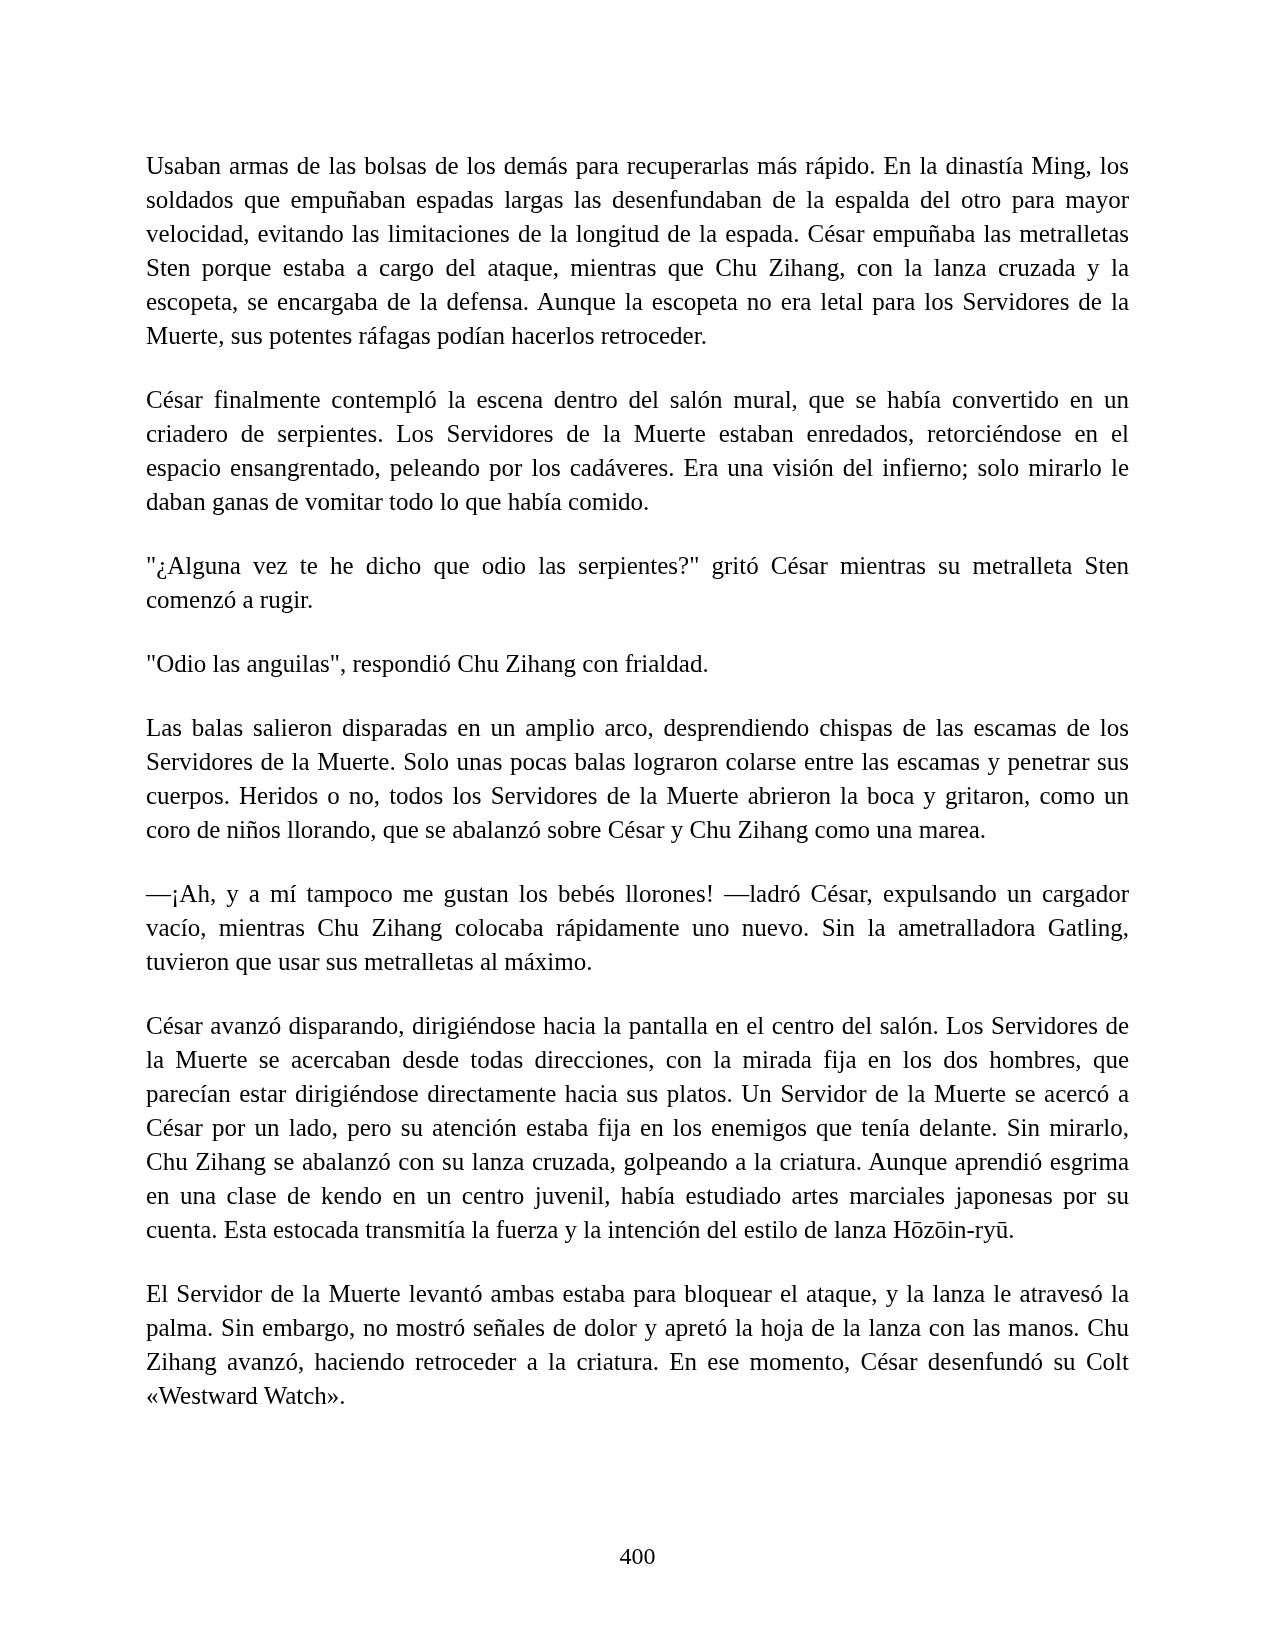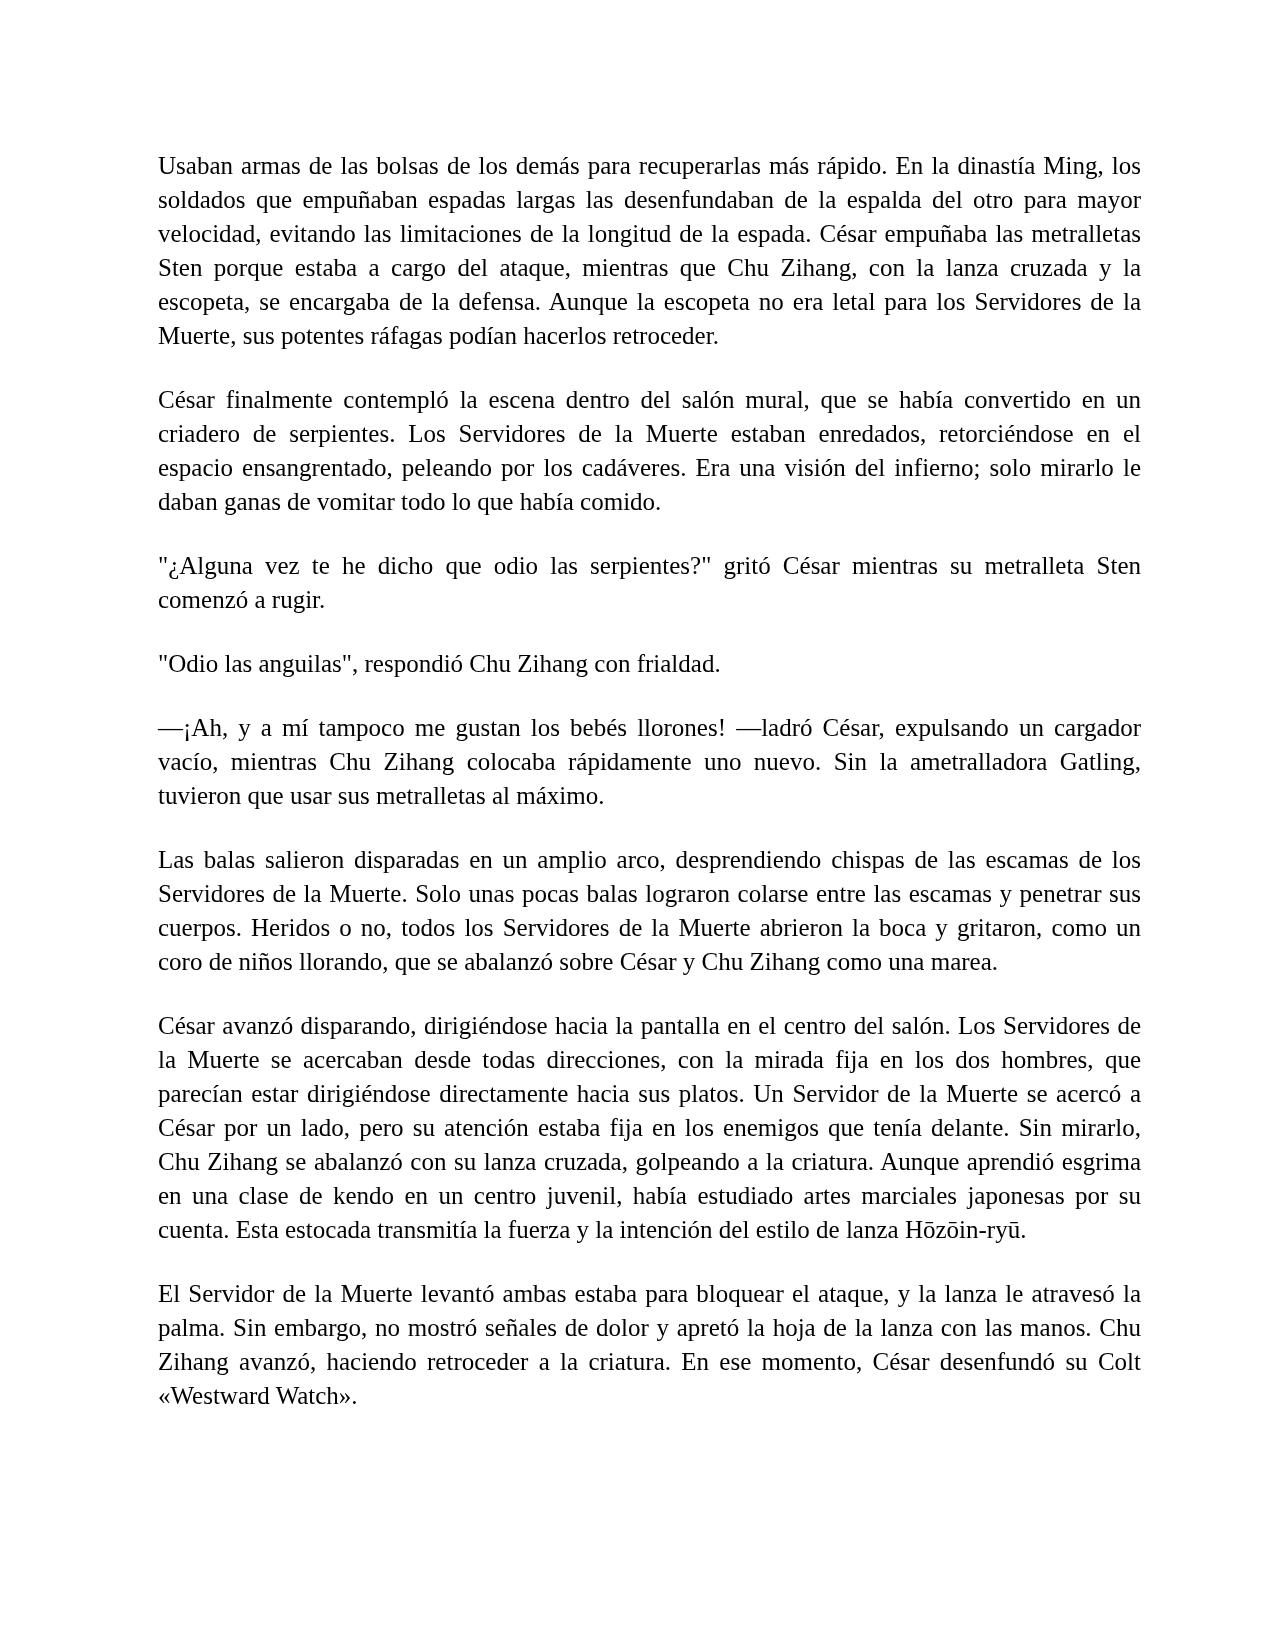--- a/index.html
+++ b/index.html
@@ -11,21 +11,21 @@
     position: relative;
     width: 1275px;
     height: 1650px;
     background: #ffffff;
     color: #000000;
     font-family: "Liberation Serif", "DejaVu Serif", serif;
     overflow: hidden;
   }
   .text-block {
     position: absolute;
-    left: 158px;
+    left: 146px;
     top: 149px;
     width: 983px;
   }
   .text-block p {
     margin: 0 0 30px 0;
     font-size: 25px;
     line-height: 34px;
     text-align: justify;
     text-justify: inter-word;
   }
@@ -41,18 +41,19 @@
 </style>
 </head>
 <body>
 
 <div class="page">
   <div class="text-block">
     <p>Usaban armas de las bolsas de los demás para recuperarlas más rápido. En la dinastía Ming, los soldados que empuñaban espadas largas las desenfundaban de la espalda del otro para mayor velocidad, evitando las limitaciones de la longitud de la espada. César empuñaba las metralletas Sten porque estaba a cargo del ataque, mientras que Chu Zihang, con la lanza cruzada y la escopeta, se encargaba de la defensa. Aunque la escopeta no era letal para los Servidores de la Muerte, sus potentes ráfagas podían hacerlos retroceder.</p>
     <p>César finalmente contempló la escena dentro del salón mural, que se había convertido en un criadero de serpientes. Los Servidores de la Muerte estaban enredados, retorciéndose en el espacio ensangrentado, peleando por los cadáveres. Era una visión del infierno; solo mirarlo le daban ganas de vomitar todo lo que había comido.</p>
     <p>"¿Alguna vez te he dicho que odio las serpientes?" gritó César mientras su metralleta Sten comenzó a rugir.</p>
     <p>"Odio las anguilas", respondió Chu Zihang con frialdad.</p>
+    <p>Las balas salieron disparadas en un amplio arco, desprendiendo chispas de las escamas de los Servidores de la Muerte. Solo unas pocas balas lograron colarse entre las escamas y penetrar sus cuerpos. Heridos o no, todos los Servidores de la Muerte abrieron la boca y gritaron, como un coro de niños llorando, que se abalanzó sobre César y Chu Zihang como una marea.</p>
     <p>—¡Ah, y a mí tampoco me gustan los bebés llorones! —ladró César, expulsando un cargador vacío, mientras Chu Zihang colocaba rápidamente uno nuevo. Sin la ametralladora Gatling, tuvieron que usar sus metralletas al máximo.</p>
-    <p>Las balas salieron disparadas en un amplio arco, desprendiendo chispas de las escamas de los Servidores de la Muerte. Solo unas pocas balas lograron colarse entre las escamas y penetrar sus cuerpos. Heridos o no, todos los Servidores de la Muerte abrieron la boca y gritaron, como un coro de niños llorando, que se abalanzó sobre César y Chu Zihang como una marea.</p>
     <p>César avanzó disparando, dirigiéndose hacia la pantalla en el centro del salón. Los Servidores de la Muerte se acercaban desde todas direcciones, con la mirada fija en los dos hombres, que parecían estar dirigiéndose directamente hacia sus platos. Un Servidor de la Muerte se acercó a César por un lado, pero su atención estaba fija en los enemigos que tenía delante. Sin mirarlo, Chu Zihang se abalanzó con su lanza cruzada, golpeando a la criatura. Aunque aprendió esgrima en una clase de kendo en un centro juvenil, había estudiado artes marciales japonesas por su cuenta. Esta estocada transmitía la fuerza y la intención del estilo de lanza Hōzōin-ryū.</p>
     <p>El Servidor de la Muerte levantó ambas estaba para bloquear el ataque, y la lanza le atravesó la palma. Sin embargo, no mostró señales de dolor y apretó la hoja de la lanza con las manos. Chu Zihang avanzó, haciendo retroceder a la criatura. En ese momento, César desenfundó su Colt «Westward Watch».</p>
   </div>
+  <div class="page-number">400</div>
 </div>
 
 </body></html>

